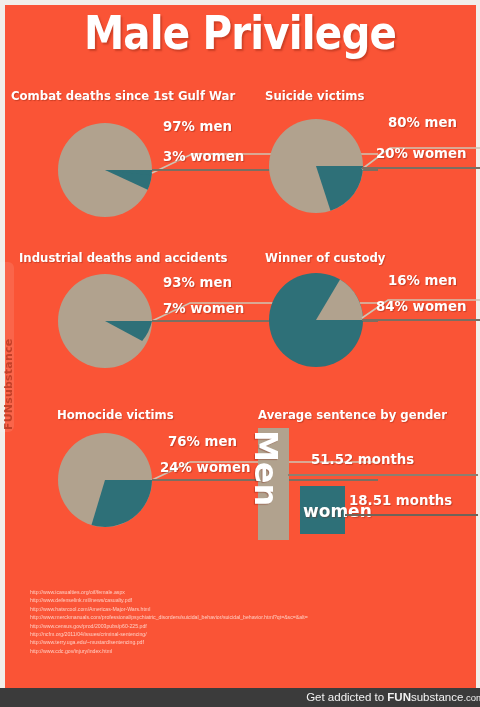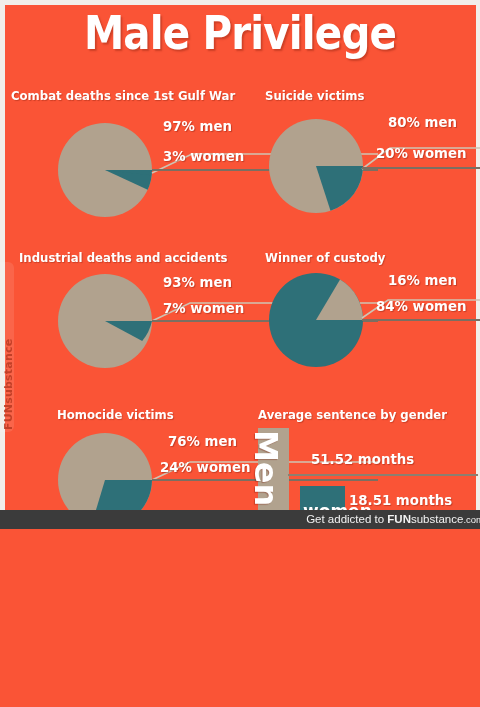--- a/index.html
+++ b/index.html
@@ -4,21 +4,21 @@
 <style>
   html,body{margin:0;padding:0;}
   body{
     width:480px;height:707px;
     background:#fa5436;
     font-family:"Liberation Sans",sans-serif;
     overflow:hidden;
     position:relative;
   }
   #poster{
-    position:absolute;left:0;top:0;width:480px;height:529px;
+    position:absolute;left:0;top:0;width:480px;height:707px;
     background:#fa5436;
     overflow:hidden;
   }
   
   .edge-top{position:absolute;left:0;top:0;width:480px;height:5px;background:#f1efe9;}
   .edge-left{position:absolute;left:0;top:0;width:5px;height:688px;background:#f1efe9;}
   .edge-right{position:absolute;right:0;top:0;width:4px;height:688px;background:#f1efe9;}
 
   
   .title{

